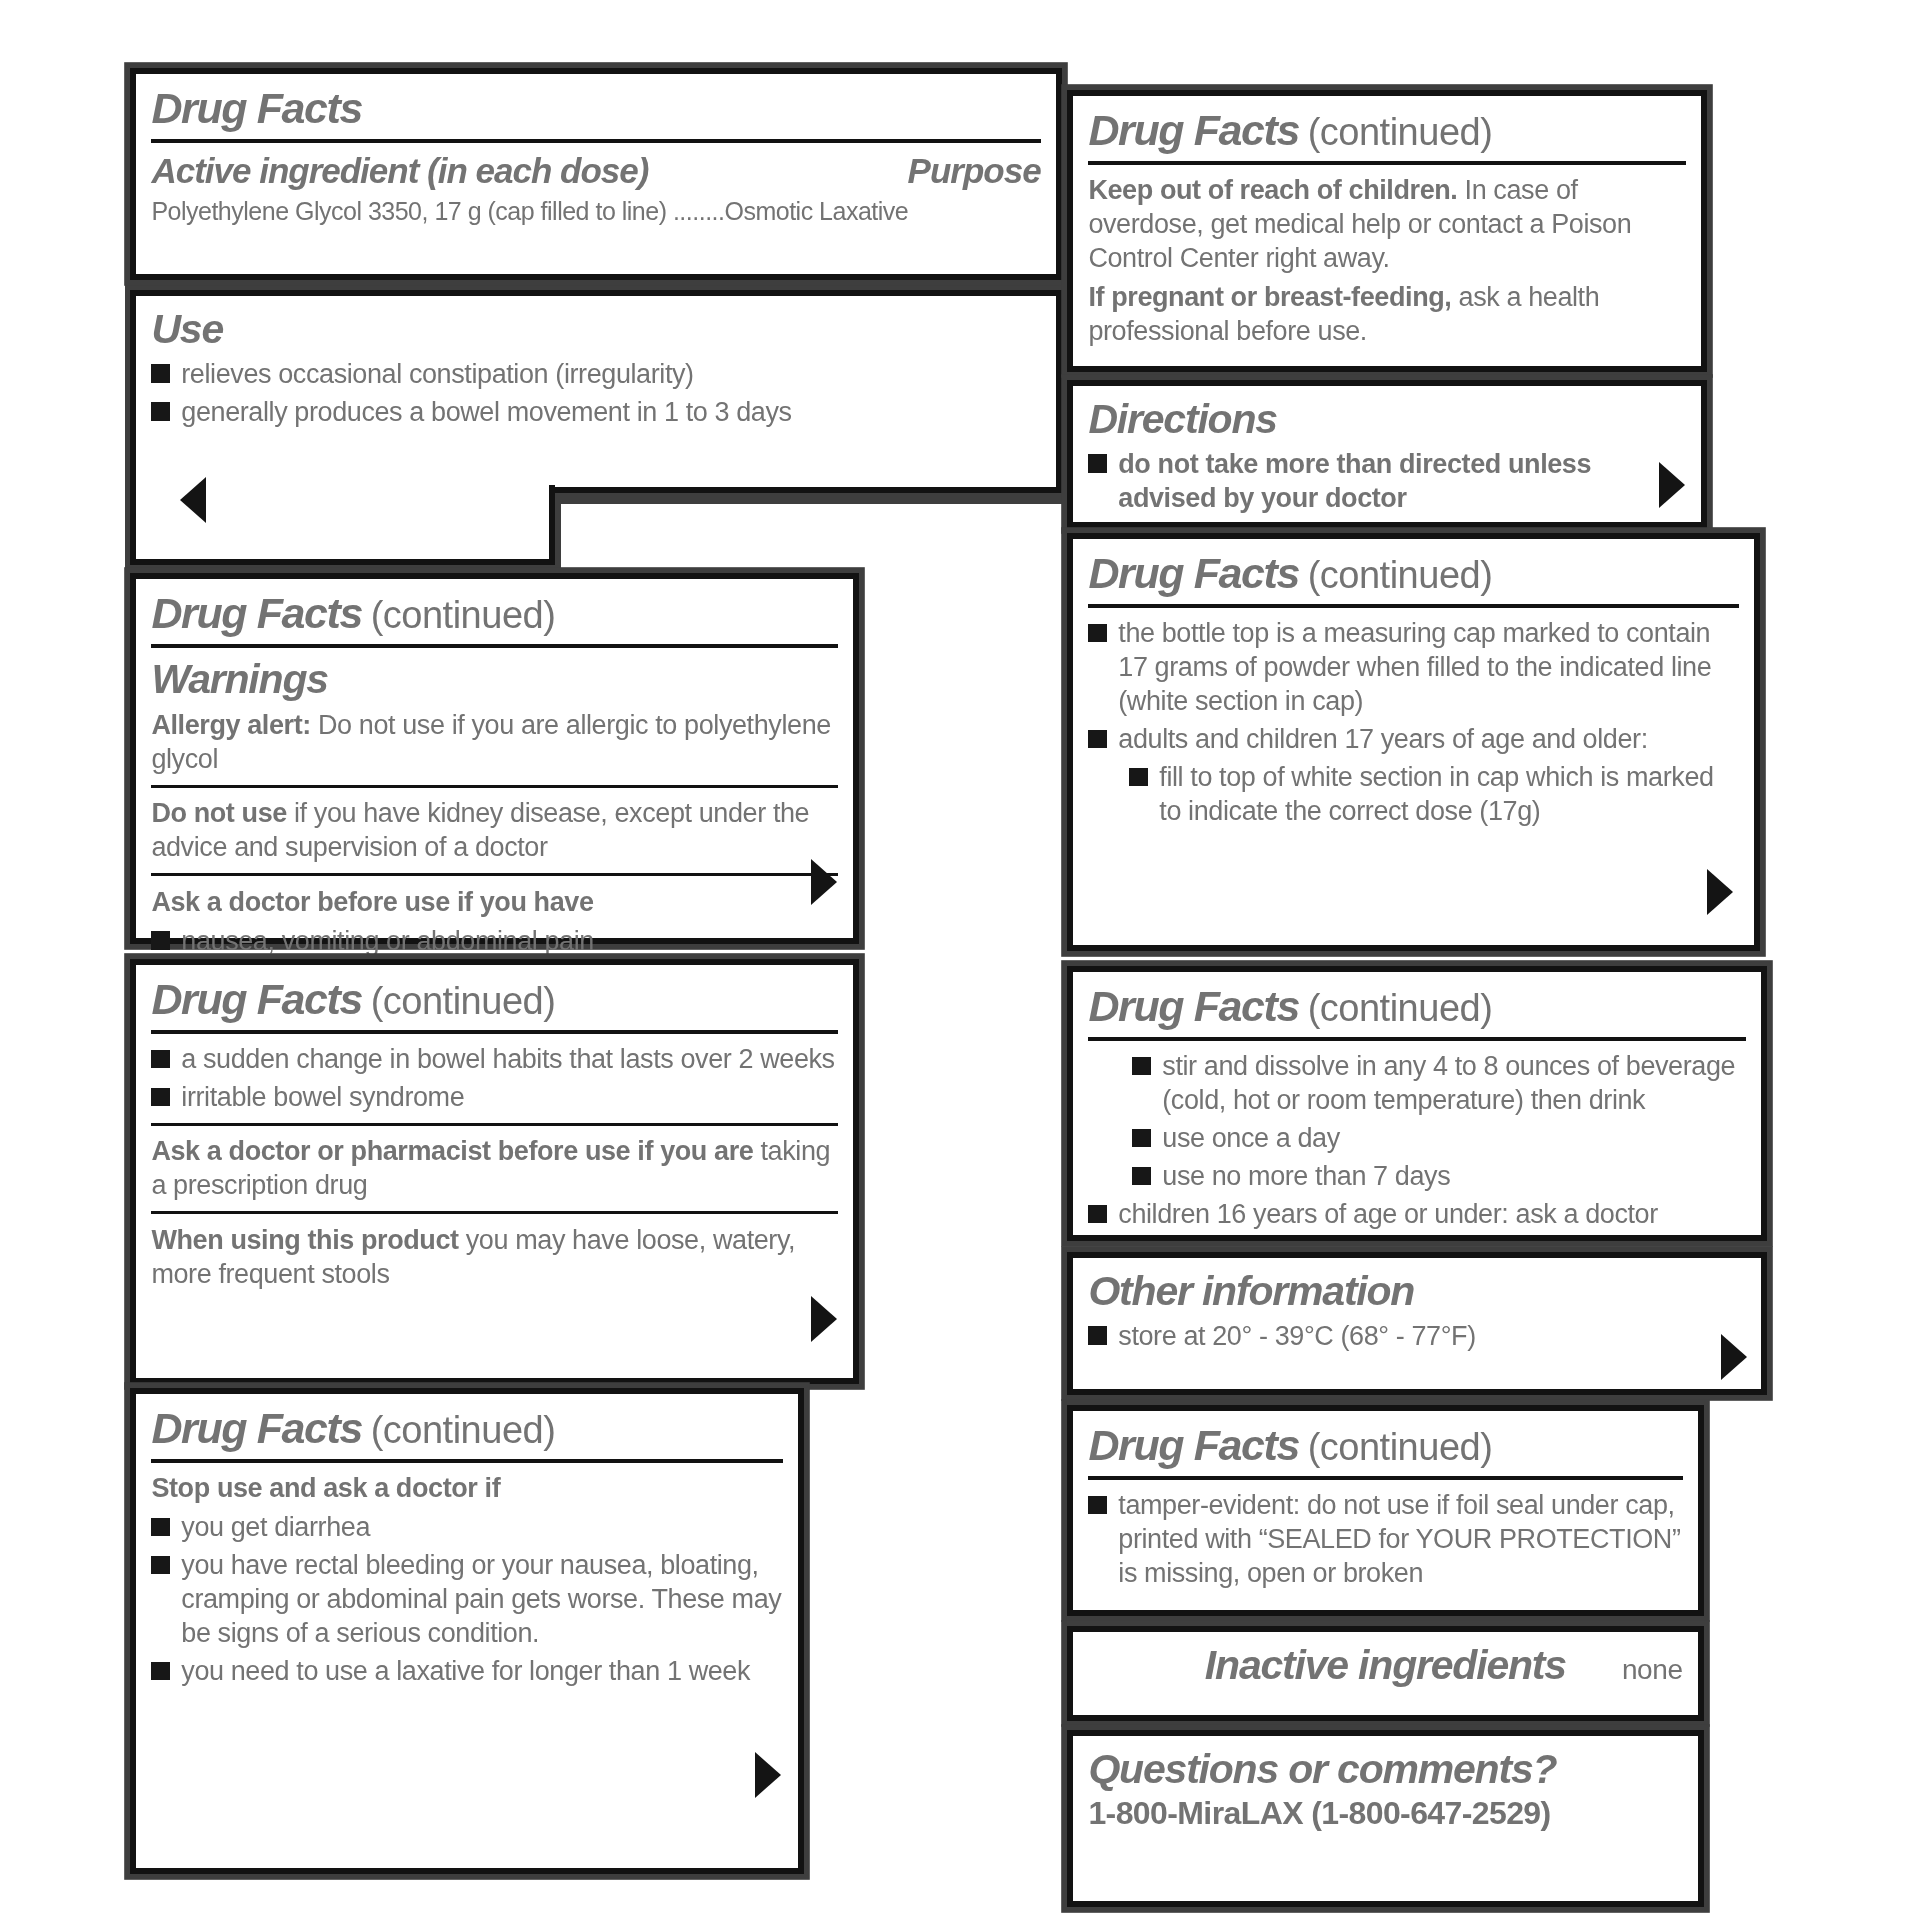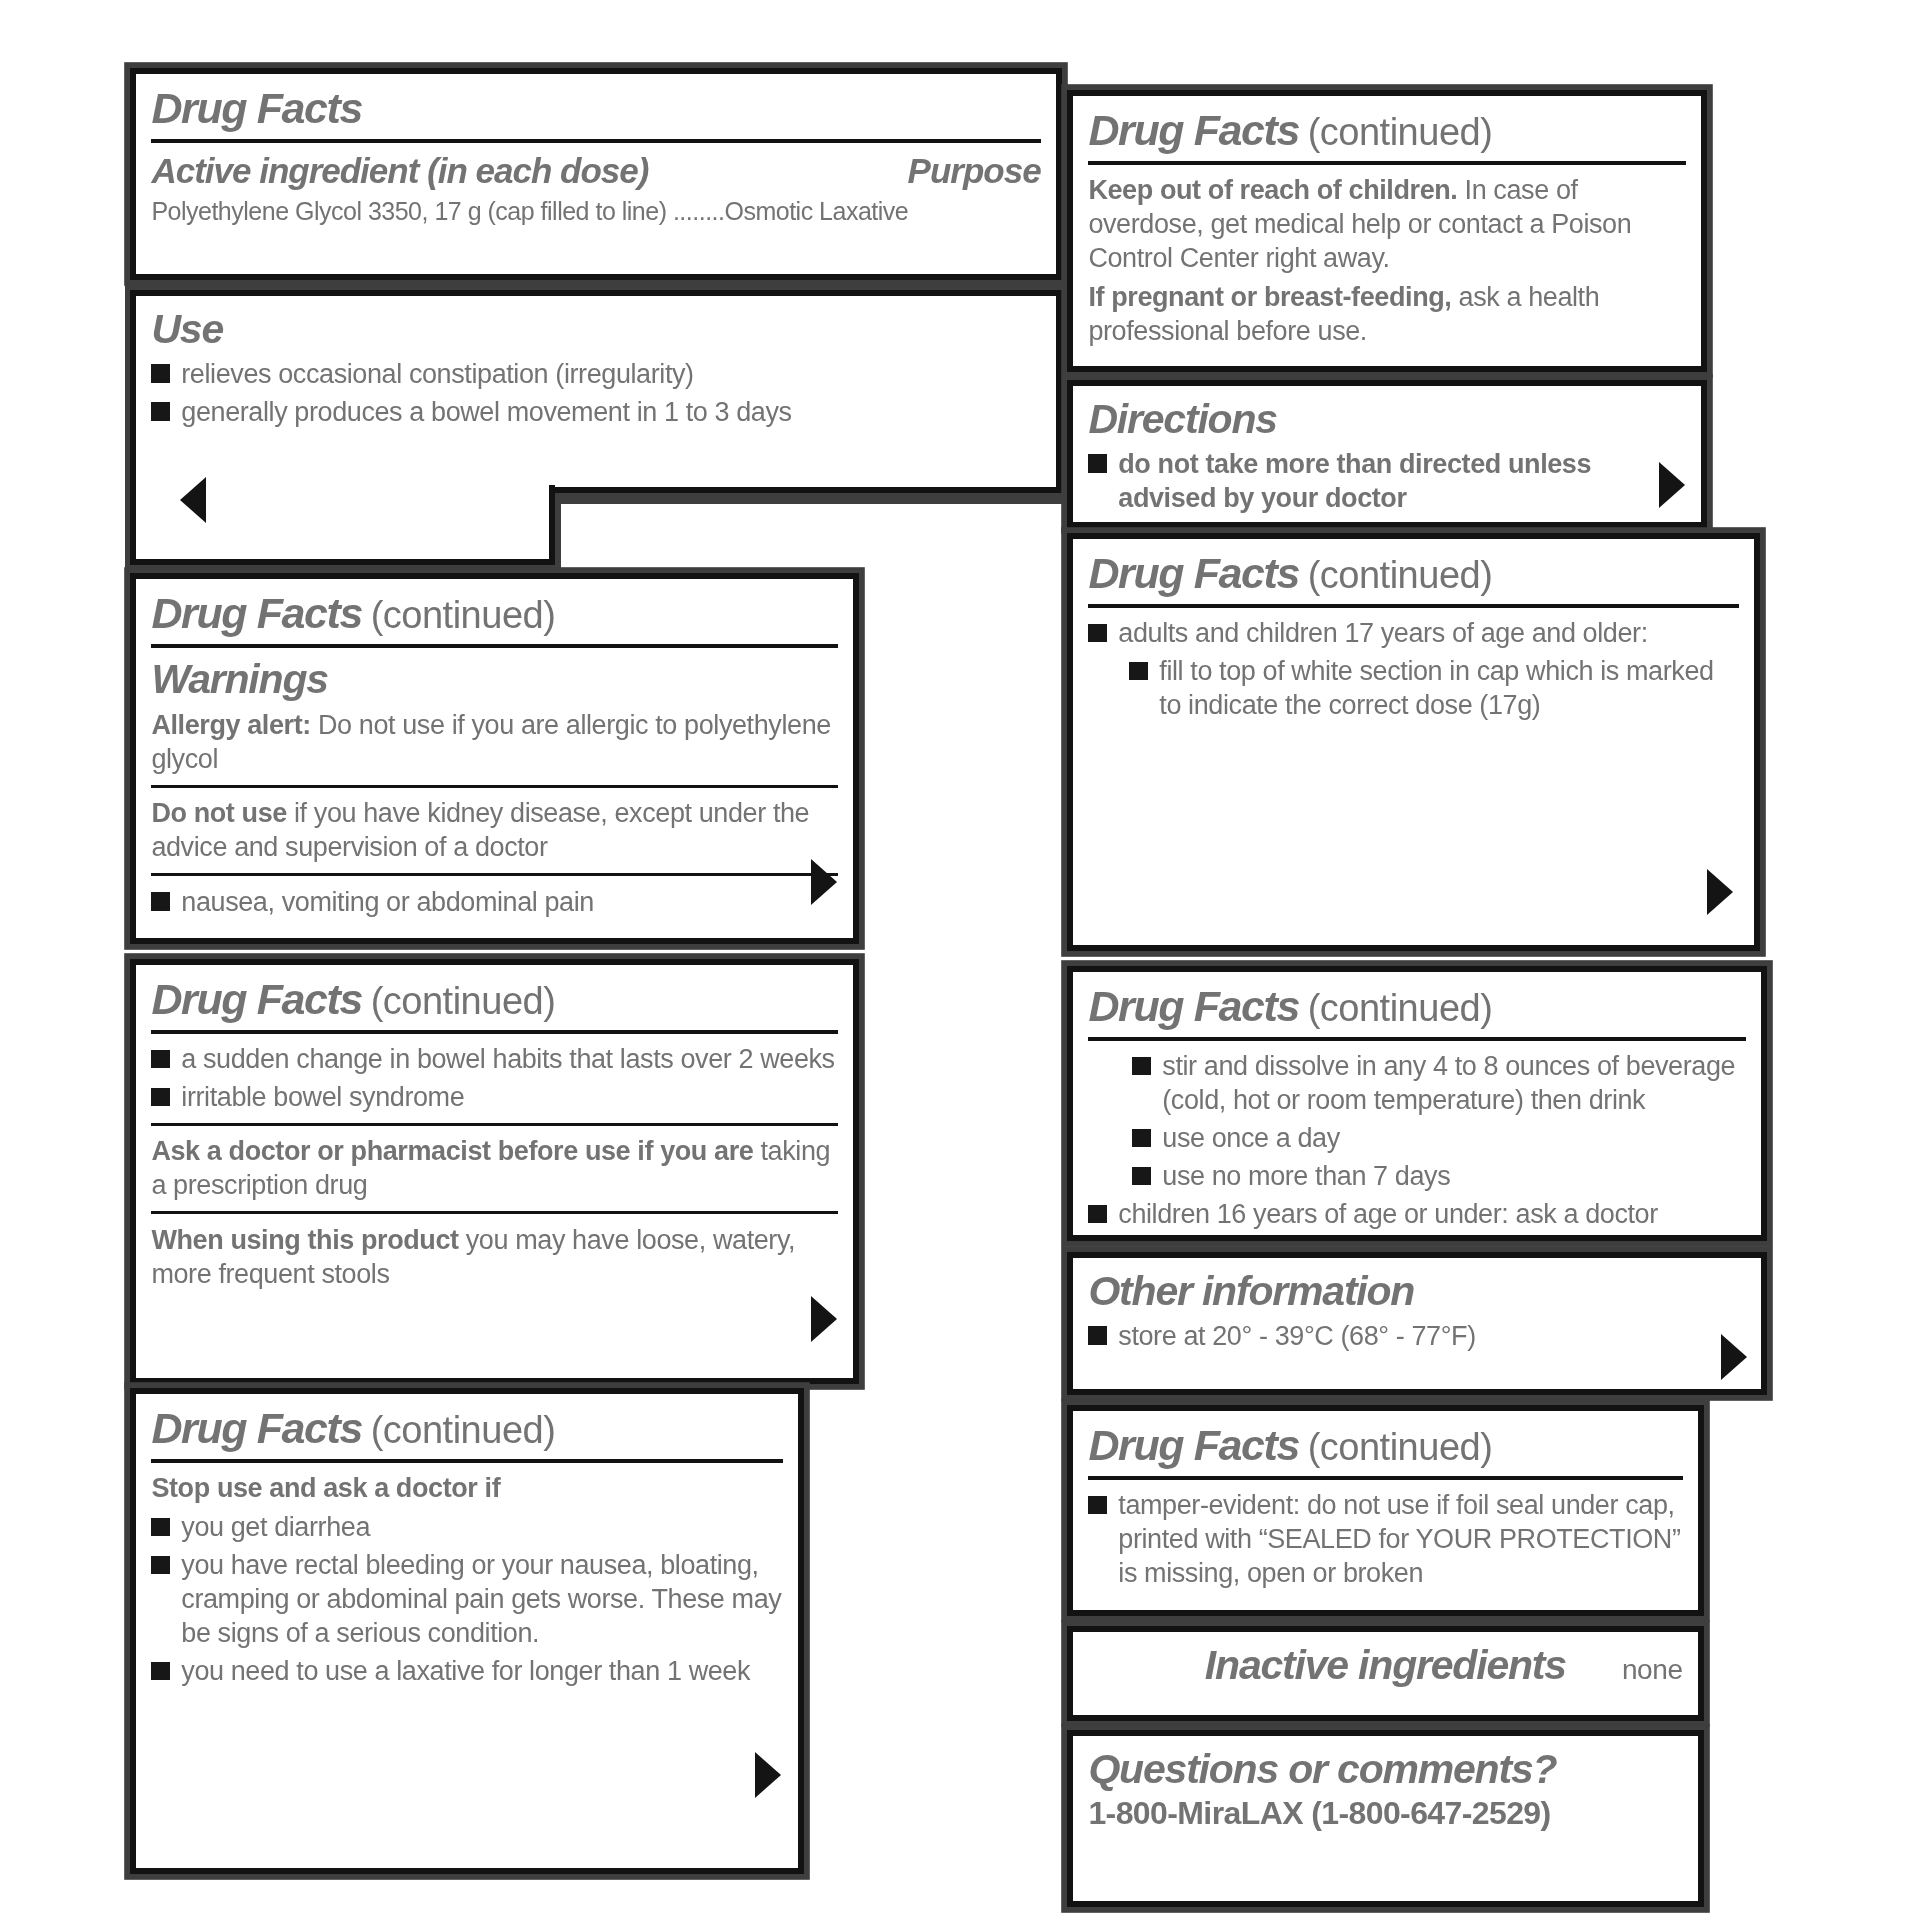--- a/index.html
+++ b/index.html
@@ -99,20 +99,21 @@
     <div class="rule"></div>
     <div class="shead">Warnings</div>
     <div class="para">
       <span class="bh">Allergy alert:</span><span> Do not use if you are allergic to polyethylene glycol</span>
     </div>
     <div class="thinrule"></div>
     <div class="para">
       <span class="bh">Do not use</span><span> if you have kidney disease, except under the advice and supervision of a doctor</span>
     </div>
     <div class="thinrule"></div>
+    <div class="para bh">Ask a doctor before use if you have</div>
     <div class="bullet">
       <span class="sq"></span>
       <span>nausea, vomiting or abdominal pain</span>
     </div>
   </div>
 
   <div class="panel" id="pC">
     <div class="ptitle"><span>Drug Facts</span><span class="tcont">(continued)</span></div>
     <div class="rule"></div>
     <div class="bullet">
@@ -166,20 +167,24 @@
     <div class="shead">Directions</div>
     <div class="bullet" style="padding-right:68px;">
       <span class="sq"></span>
       <span class="bh">do not take more than directed unless advised by your doctor</span>
     </div>
   </div>
 
   <div class="panel" id="pG">
     <div class="ptitle"><span>Drug Facts</span><span class="tcont">(continued)</span></div>
     <div class="rule"></div>
+    <div class="bullet">
+      <span class="sq"></span>
+      <span>the bottle top is a measuring cap marked to contain 17 grams of powder when filled to the indicated line (white section in cap)</span>
+    </div>
     <div class="bullet">
       <span class="sq"></span>
       <span>adults and children 17 years of age and older:</span>
     </div>
     <div class="bullet nested">
       <span class="sq"></span>
       <span>fill to top of white section in cap which is marked to indicate the correct dose (17g)</span>
     </div>
   </div>
 

